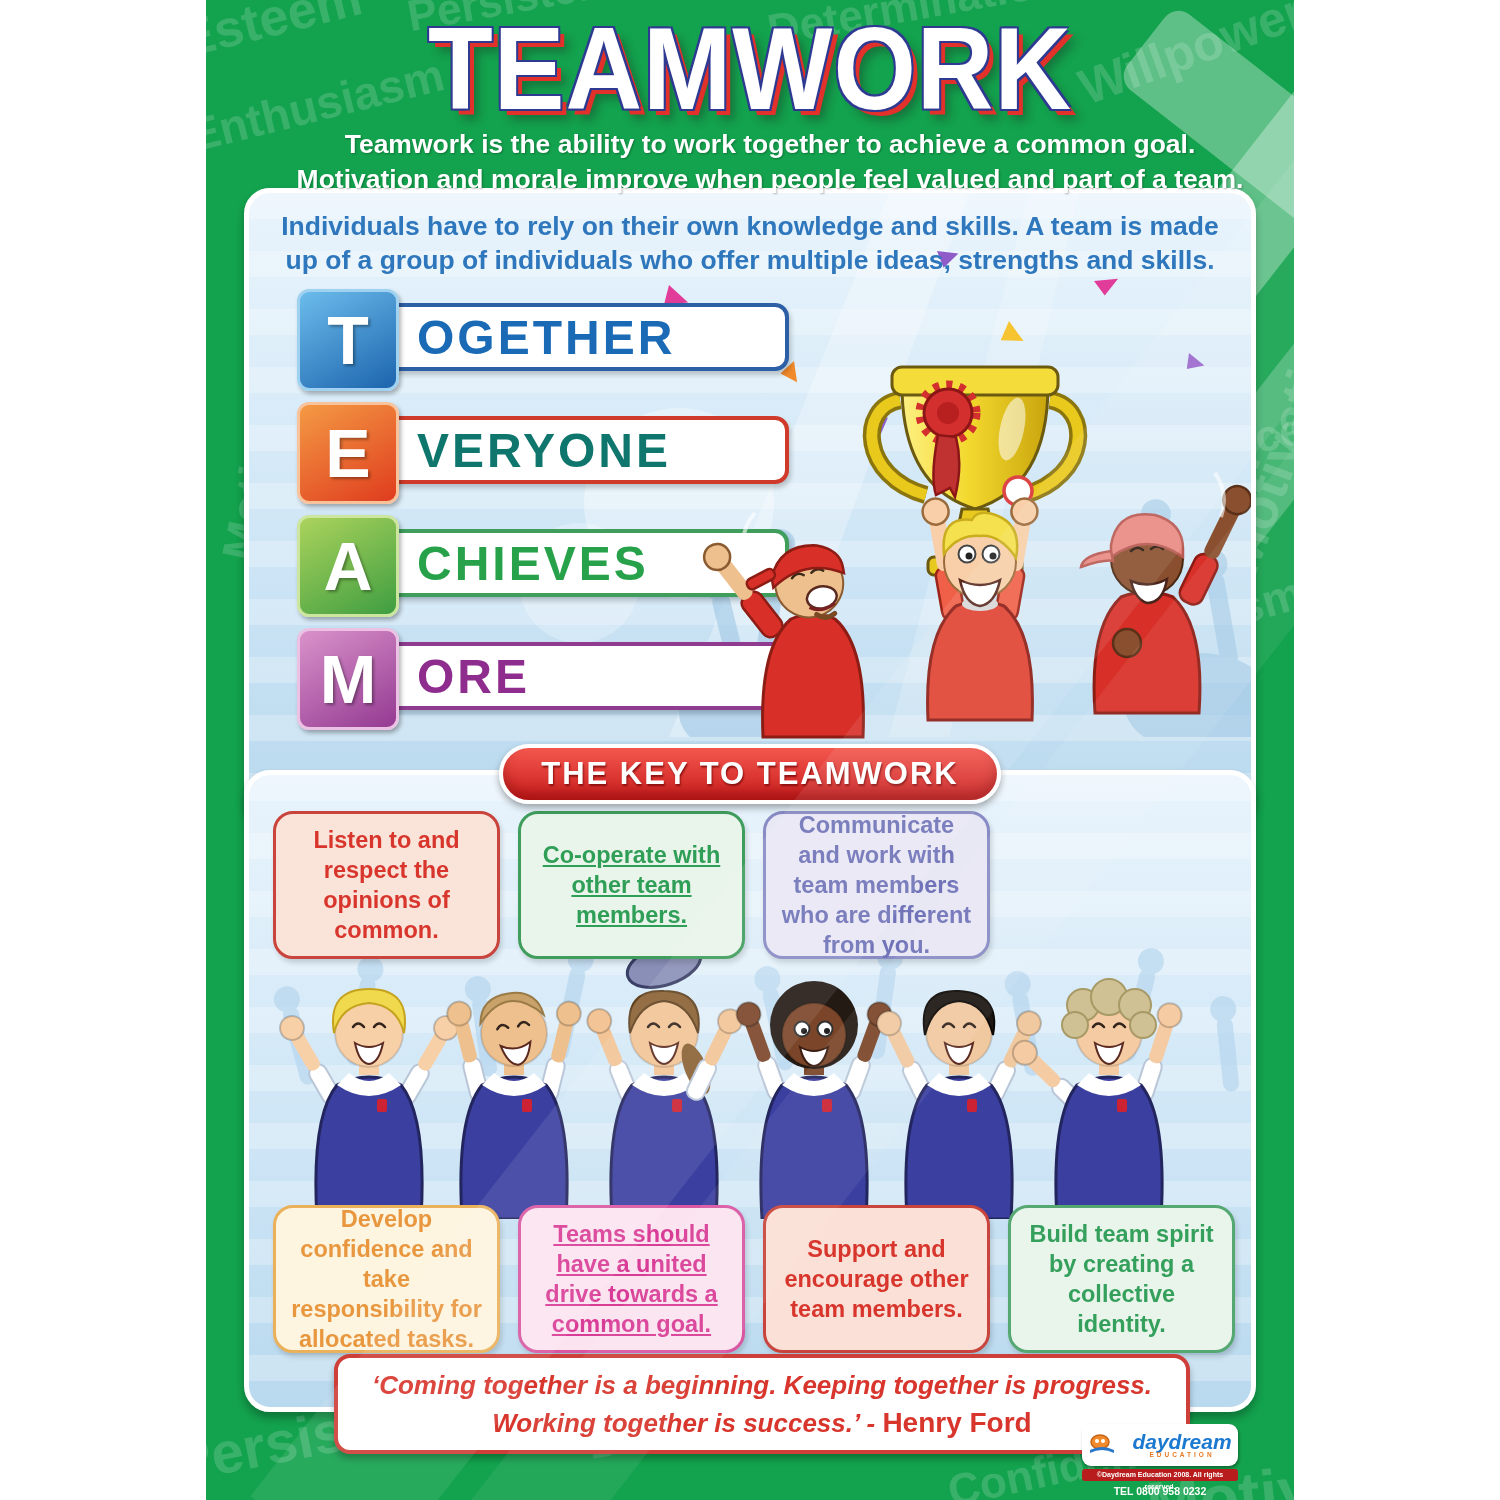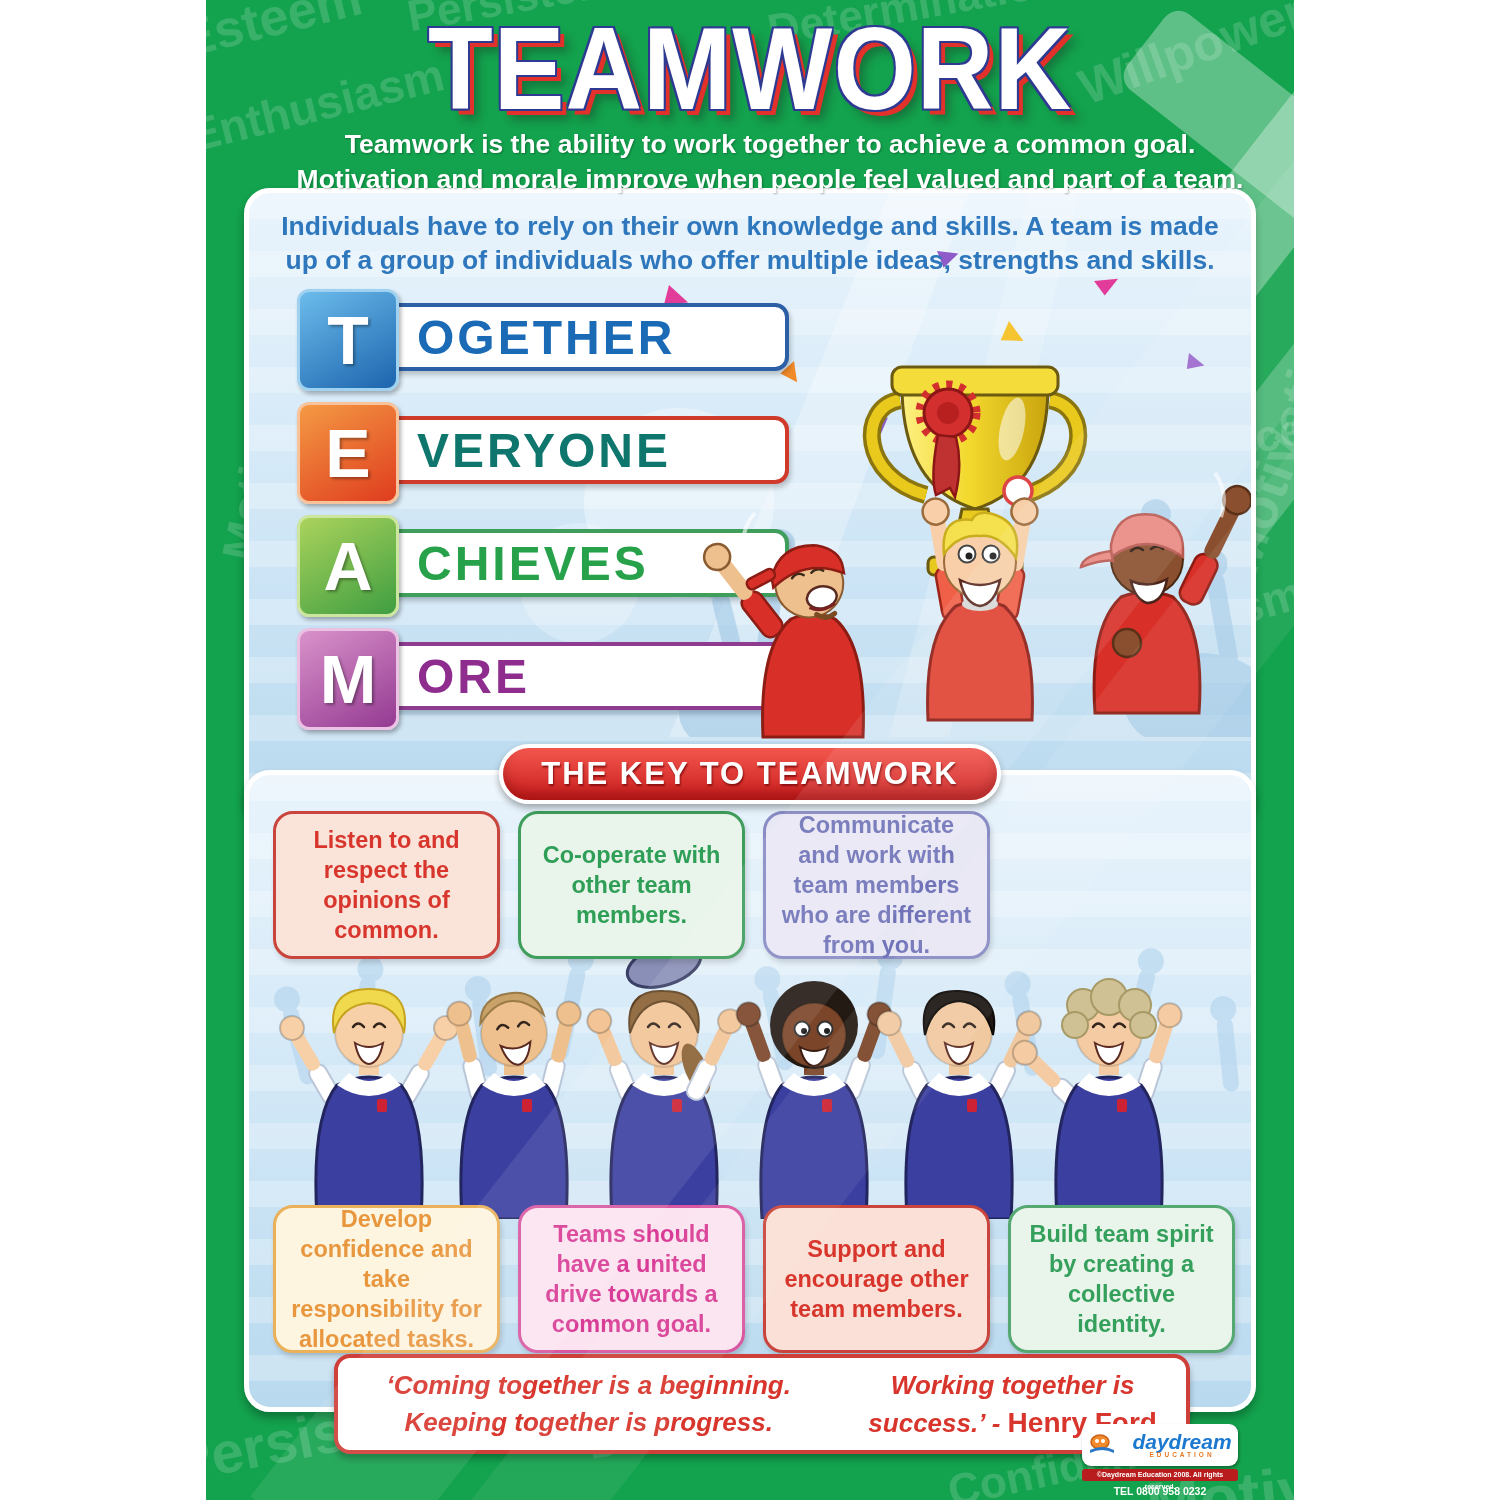--- a/index.html
+++ b/index.html
@@ -56,34 +56,34 @@
     display:flex;align-items:center;justify-content:center;border:4px solid #fff;border-radius:30px;
     background:linear-gradient(180deg,#f4574e,#c91d1d);box-shadow:0 4px 7px rgba(0,0,0,0.32), inset 0 -8px 12px rgba(110,0,0,0.35);
     color:#fff;font-weight:bold;font-size:31px;letter-spacing:2px;text-shadow:1px 2px 2px #8c1010;}
 
   
   .kbox{position:absolute;width:227px;height:148px;border-radius:20px;z-index:4;
     display:flex;align-items:center;justify-content:center;text-align:center;
     font-weight:bold;font-size:23.5px;line-height:30px;padding:8px 10px;box-sizing:border-box;
     box-shadow:2px 4px 5px rgba(0,0,0,0.15);}
   .kr1{top:36px;} .kr2{top:430px;}
-  .kc1{left:24px;} .kc2{left:269px;} .kc3{left:514px;text-align:center;} .kc4{left:759px;}
+  .kc1{left:24px;} .kc2{left:269px;text-decoration:underline;} .kc3{left:514px;text-align:center;} .kc4{left:759px;}
   .kb1{color:#d8352c;background:#fae4da;border:3.5px solid #c8443c;}
   .kb2{color:#2f9e57;background:#e9f4ea;border:3.5px solid #3f9e5c;}
   .kb3{color:#7073b8;background:#e8e7f4;border:3.5px solid #888bc4;}
   .kb4{color:#e03090;background:#fce7f2;border:3.5px solid #df5aa0;}
   .kb5{color:#e8973f;background:#fdf5e0;border:3.5px solid #eab05a;}
   .kb6{color:#d93c96;background:#fbe4f0;border:3.5px solid #d957a2;}
   .kb7{color:#d8352c;background:#fae0d6;border:3.5px solid #c8443c;}
   .kb8{color:#34a05c;background:#e9f4eb;border:3.5px solid #56a872;}
 
   
   .quote-box{position:absolute;left:128px;top:1354px;width:848px;height:92px;z-index:6;
     background:#fff;border:4px solid #cf3f39;border-radius:16px;box-shadow:0 5px 6px rgba(0,0,0,0.28);
-    display:flex;flex-direction:row;align-items:center;justify-content:center;
+    display:flex;flex-direction:column;align-items:center;justify-content:center;
     color:#d8352c;font-size:26px;font-weight:bold;font-style:italic;line-height:37px;text-align:center;}
   .quote-box .author{font-style:normal;font-size:28px;}
 
   
   .brand{position:absolute;left:876px;top:1424px;width:156px;z-index:6;text-align:center;}
   .brand-box{width:156px;height:42px;background:#fff;border-radius:9px;box-shadow:1px 2px 3px rgba(0,0,0,0.35);
     display:flex;align-items:center;justify-content:center;gap:16px;box-sizing:border-box;}
   .brand-name{font-size:21px;font-weight:bold;font-style:italic;color:#1c79d0;line-height:19px;}
   .brand-sub{font-size:6.5px;letter-spacing:3px;color:#e87820;font-weight:bold;line-height:7px;}
   .brand-strip{margin-top:3px;height:12px;background:#b81c1c;border-radius:3px;color:#fff;

